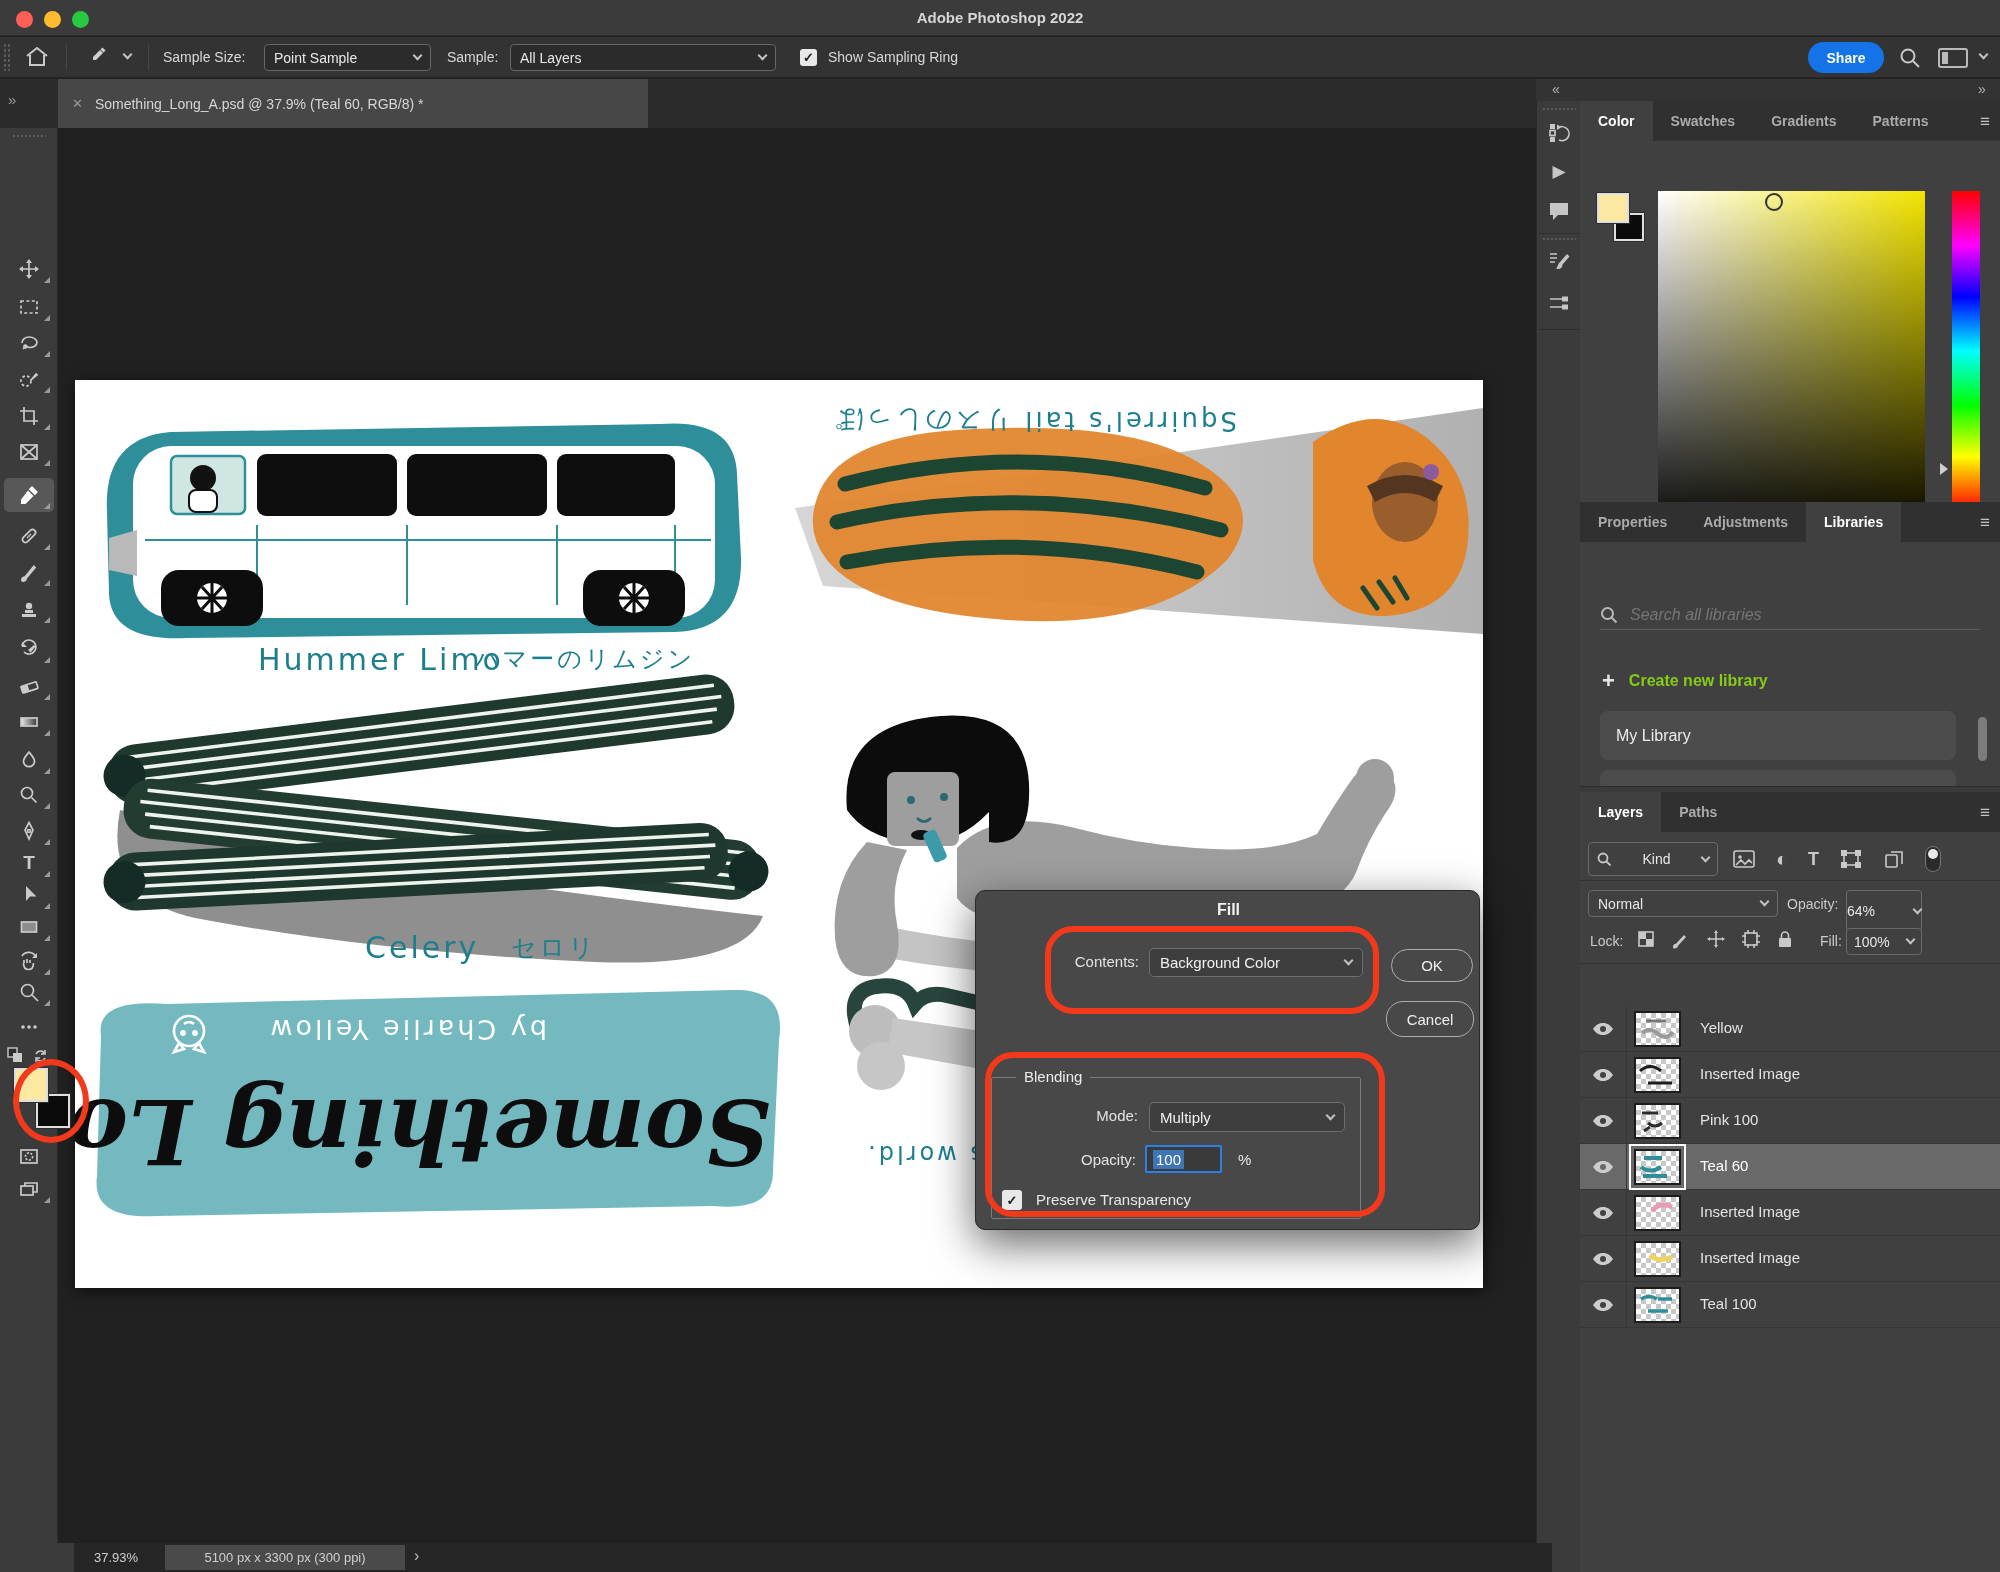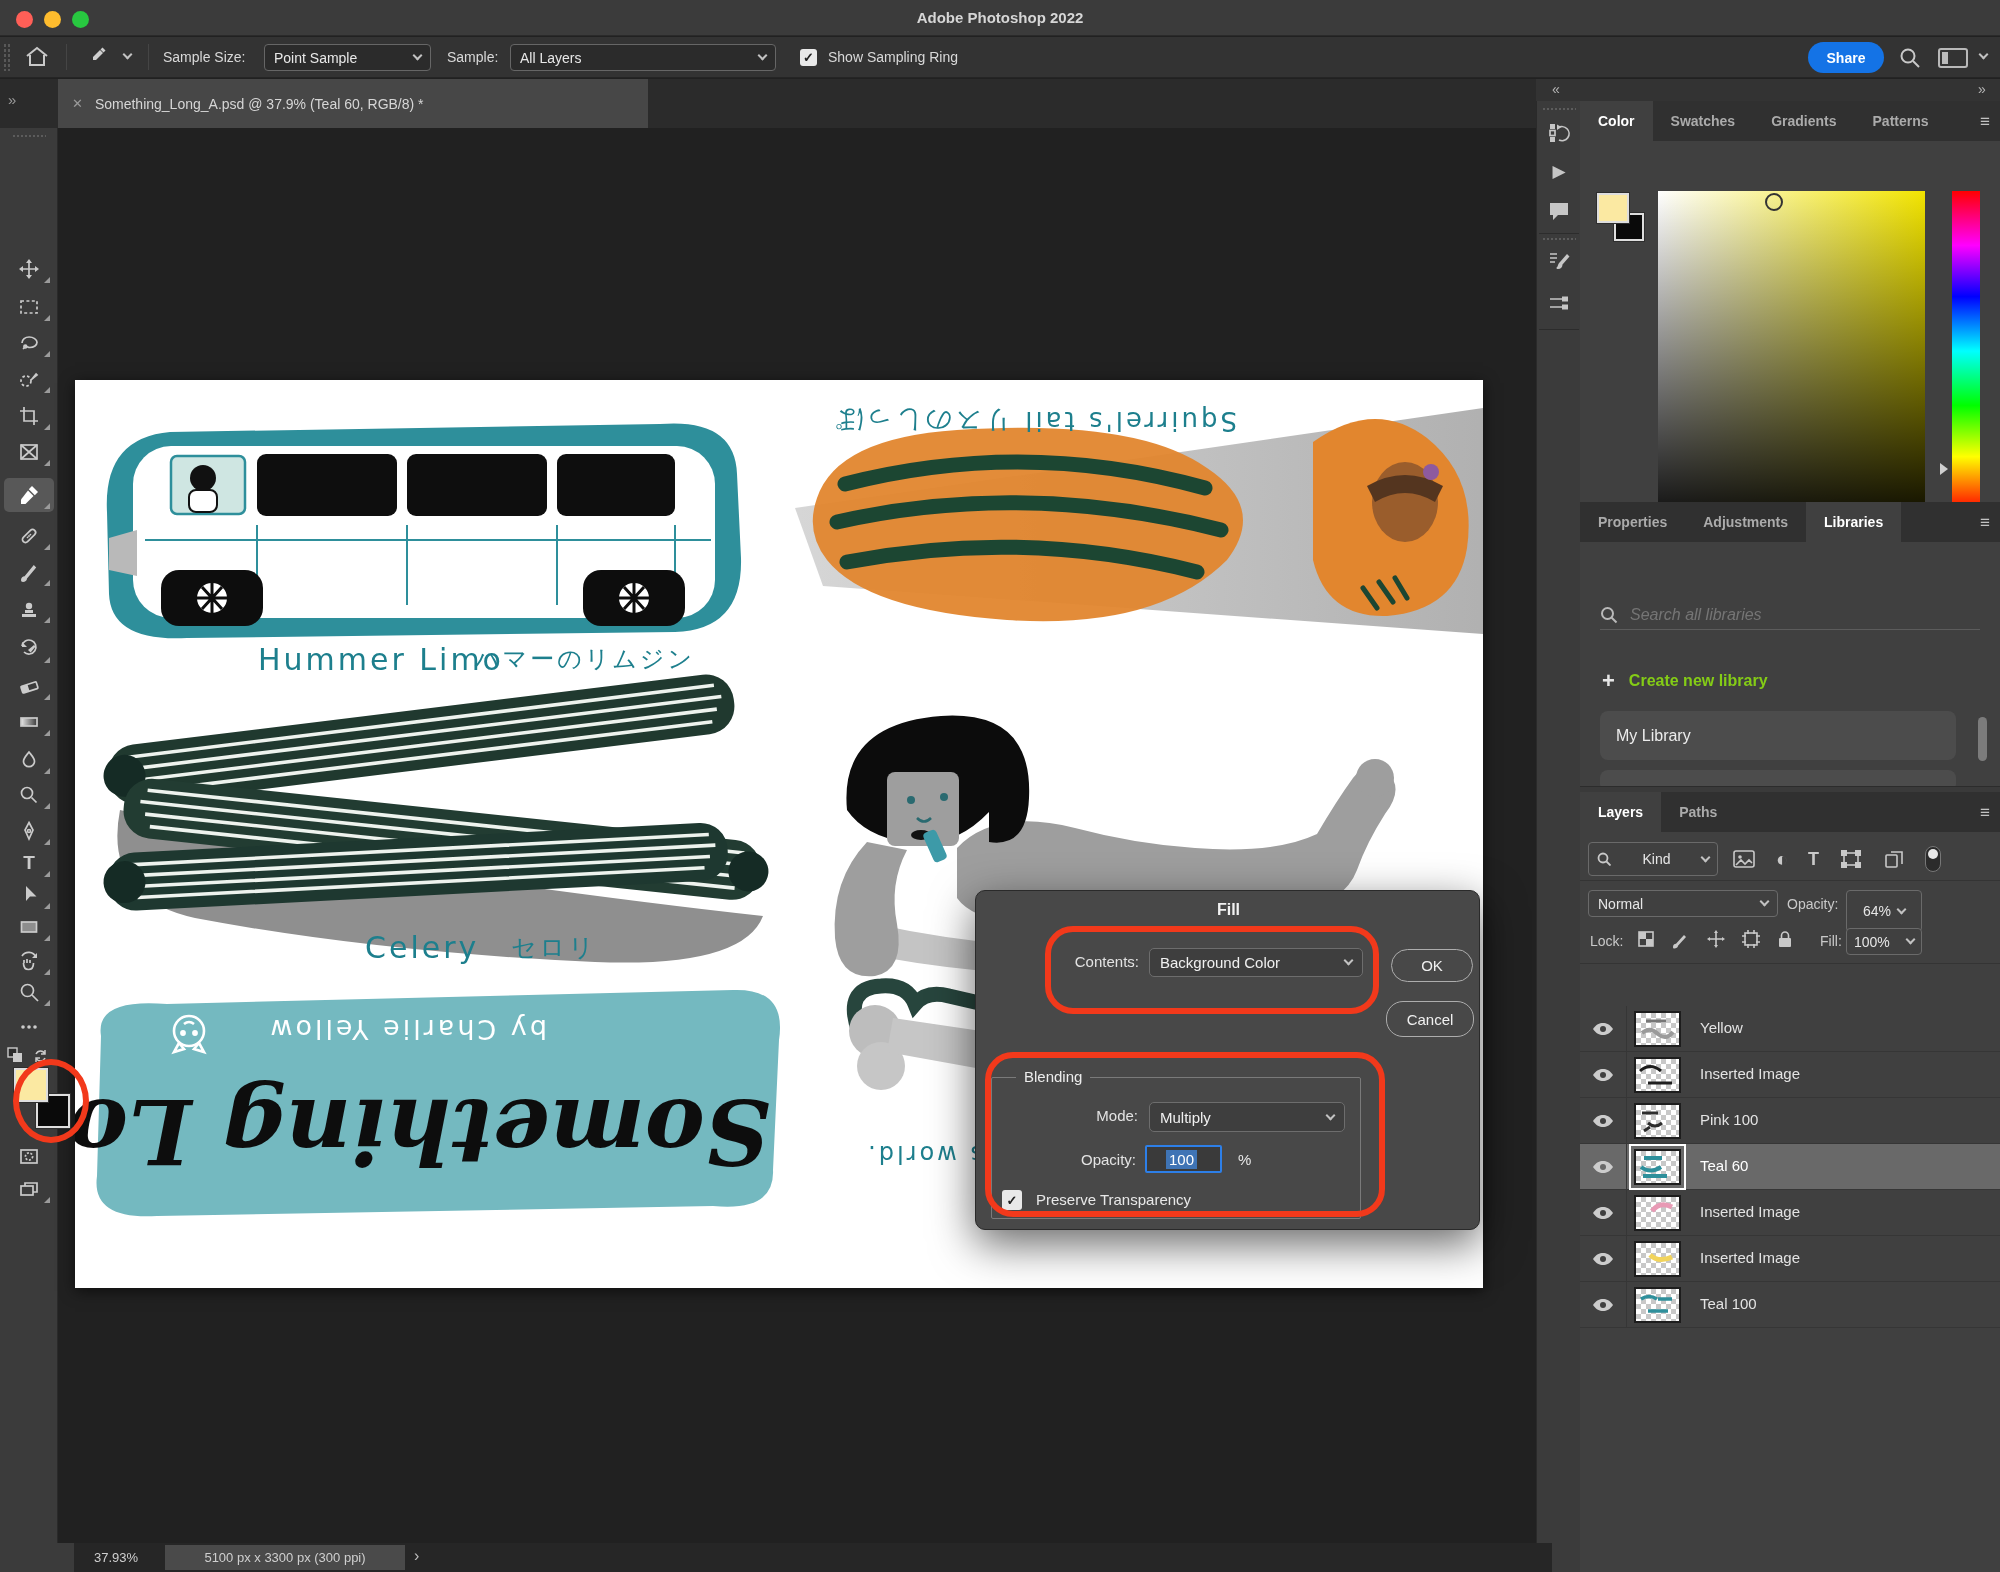--- a/index.html
+++ b/index.html
@@ -117,21 +117,21 @@
      border-radius:10px; box-shadow:0 14px 44px rgba(0,0,0,.6); z-index:30; color:#e8e8e8; }
   .fd-title { left:0; top:10px; width:505px; text-align:center; font-size:16px; font-weight:bold; color:#f2f2f2; }
   .fd-label { font-size:15px; color:#e3e3e3; text-align:right; }
   .fd-dd { position:absolute; display:flex; align-items:center; justify-content:space-between; background:#3e3e3e;
      border:1px solid #6d6d6d; border-radius:5px; padding:0 10px; font-size:15px; color:#f0f0f0; }
   .fd-btn { position:absolute; border:1.5px solid #adadad; border-radius:17px; background:transparent; color:#f0f0f0;
      font-size:15px; display:flex; align-items:center; justify-content:center; font-family:"Liberation Sans",sans-serif; }
   .fd-fieldset { position:absolute; left:15px; top:186px; width:370px; height:142px; border:1px solid #7a7a7a; border-radius:2px; }
   .fd-legend { position:absolute; left:24px; top:-10px; background:#484848; padding:0 8px; font-size:15px; color:#ececec; }
   .fd-opacity { position:absolute; left:169px; top:254px; width:77px; height:28px; border:2px solid #2d7fe8; background:#3a3a3a;
-     display:flex; align-items:center; padding-left:19px; border-radius:2px; }
+     display:flex; align-items:center; padding-left:6px; border-radius:2px; }
   .fd-opacity .seltext { background:#3f74b5; color:#fff; font-size:15px; padding:1px 3px; }
   .redbox { position:absolute; border:6px solid #f2391b; border-radius:28px; z-index:5; }
 </style>
 </head>
 <body>
 
 <div id="app">
 
   <header class="abs titlebar">
     <span class="abs tl-dot" style="left:16px;background:#ff5f57"></span>
@@ -690,21 +690,21 @@
             <div class="knob"></div>
           </div>
       </div>
       <div class="abs" style="left:0;top:48px;width:420px;height:1px;background:#343434"></div>
 
       <div class="combo" style="position:absolute;left:8px;top:58px;width:190px;height:27px;padding:0 9px;justify-content:space-between">
         <span>Normal</span>
           <span class="chev"></span>
       </div>
       <span class="lrow-label abs" style="left:207px;top:64px">Opacity:</span>
-      <div class="combo" style="position:absolute;left:266px;top:58px;width:76px;height:42px;padding:0 16px;justify-content:space-between">
+      <div class="combo" style="position:absolute;left:266px;top:58px;width:76px;height:42px;padding:0 0;justify-content:space-between">
         <span>64%</span>
           <span class="chev"></span>
       </div>
 
       <span class="lrow-label abs" style="left:10px;top:101px">Lock:</span>
       <div class="licons" style="position:absolute;left:56px;top:97px;display:flex;gap:15px;align-items:center">
         <svg width="20" height="20" viewBox="0 0 20 20">
             <g class="f">
               <rect x="3" y="3" width="7" height="7"></rect>
               <rect x="10" y="10" width="7" height="7"></rect>

